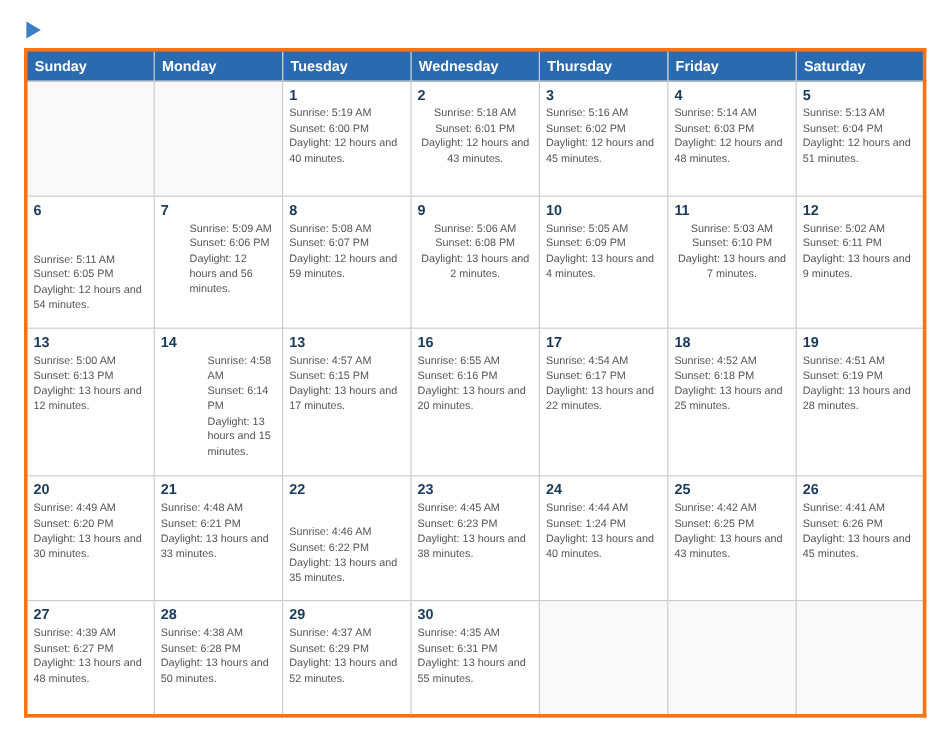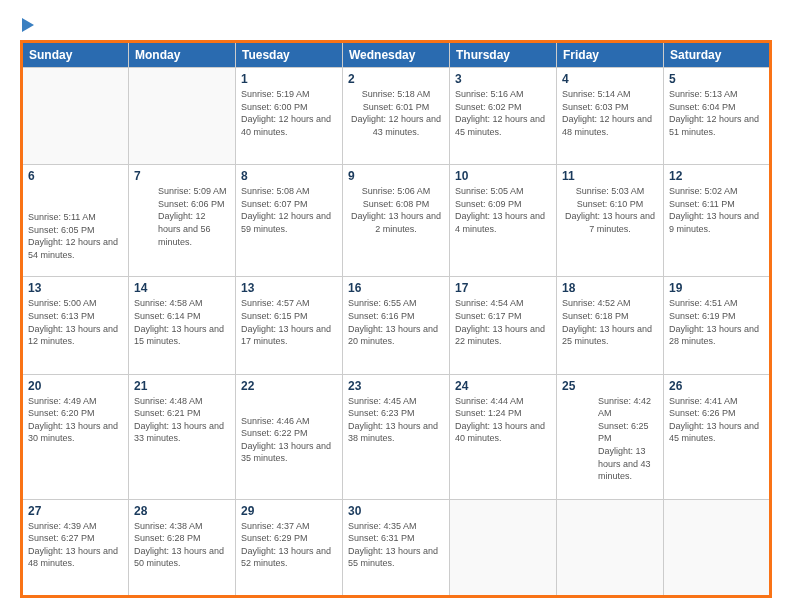--- a/index.html
+++ b/index.html
@@ -222,21 +222,21 @@
         </tr>
         <tr>
           <td>
             <span class="day-number">13</span>
             <div class="day-info" style="white-space: pre-line;">Sunrise: 5:00 AM
 Sunset: 6:13 PM
 Daylight: 13 hours and 12 minutes.</div>
           </td>
           <td>
             <span class="day-number">14</span>
-            <div class="day-info" style="white-space: pre-line;">Sunrise: 4:58 AM
+            <div class="day-info" style="white-space: pre-line; margin-left: 39px;">Sunrise: 4:58 AM
 Sunset: 6:14 PM
 Daylight: 13 hours and 15 minutes.</div>
           </td>
           <td>
             <span class="day-number">13</span>
             <div class="day-info" style="white-space: pre-line;">Sunrise: 4:57 AM
 Sunset: 6:15 PM
 Daylight: 13 hours and 17 minutes.</div>
           </td>
           <td>
@@ -290,21 +290,21 @@
 Daylight: 13 hours and 38 minutes.</div>
           </td>
           <td>
             <span class="day-number">24</span>
             <div class="day-info" style="white-space: pre-line;">Sunrise: 4:44 AM
 Sunset: 1:24 PM
 Daylight: 13 hours and 40 minutes.</div>
           </td>
           <td>
             <span class="day-number">25</span>
-            <div class="day-info" style="white-space: pre-line; margin-left: 36px;">Sunrise: 4:42 AM
+            <div class="day-info" style="white-space: pre-line;">Sunrise: 4:42 AM
 Sunset: 6:25 PM
 Daylight: 13 hours and 43 minutes.</div>
           </td>
           <td>
             <span class="day-number">26</span>
             <div class="day-info" style="white-space: pre-line;">Sunrise: 4:41 AM
 Sunset: 6:26 PM
 Daylight: 13 hours and 45 minutes.</div>
           </td>
         </tr>

